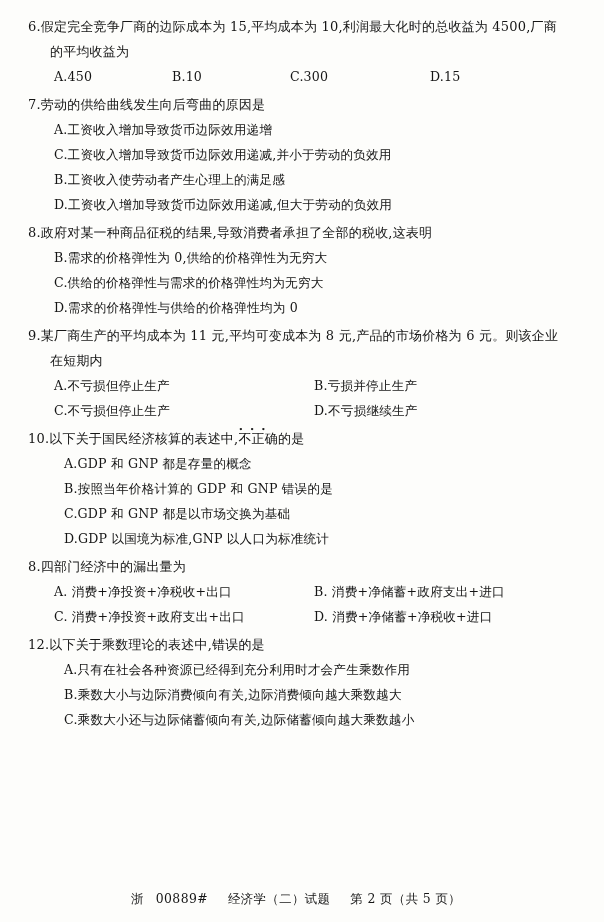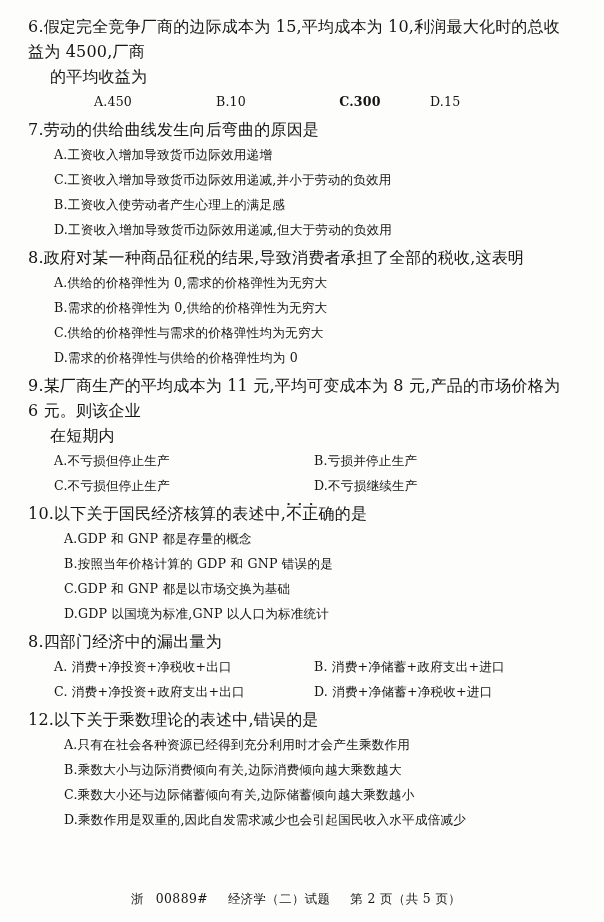--- a/index.html
+++ b/index.html
@@ -24,37 +24,36 @@
     
     background: #fdfdfb;
   }
   .content {
     padding: 14px 30px 0 28px;
   }
   .q {
     margin-bottom: 3px;
   }
   .stem {
-    font-size: 16px;
+    font-size: 13px;
     line-height: 25px;
     letter-spacing: 0.2px;
     text-indent: 0;
   }
   .stem.indent2 {
     text-indent: 22px;
   }
   .opts-inline {
     display: flex;
     font-size: 12.6px;
     line-height: 25px;
     padding-left: 26px;
   }
   .opts-inline .op {
     letter-spacing: 0.2px;
-    text-align: center;
   }
   .opts-2col {
     display: flex;
     flex-wrap: wrap;
     font-size: 12.6px;
     line-height: 25px;
     padding-left: 26px;
   }
   .opts-2col .op {
     width: 50%;
@@ -67,21 +66,21 @@
     padding-left: 26px;
   }
   .opts-stack .op {
     letter-spacing: 0.2px;
   }
   .opts-stack.deep {
     padding-left: 36px;
   }
   .w450 { width: 118px; }
   .w10  { width: 118px; }
-  .w300 { width: 140px; font-weight: bold; }
+  .w300 { width: 140px; }
   .dotted {
     position: relative;
     display: inline-block;
   }
   .dotted::after {
     content: "\2022\00a0\2022\00a0\2022";
     position: absolute;
     left: 0;
     top: -9px;
     font-size: 8px;
@@ -125,21 +124,20 @@
         <div class="op">A.工资收入增加导致货币边际效用递增</div>
         <div class="op">C.工资收入增加导致货币边际效用递减,并小于劳动的负效用</div>
         <div class="op">B.工资收入使劳动者产生心理上的满足感</div>
         <div class="op">D.工资收入增加导致货币边际效用递减,但大于劳动的负效用</div>
       </div>
     </div>
 
     <div class="q">
       <div class="stem">8.政府对某一种商品征税的结果,导致消费者承担了全部的税收,这表明</div>
       <div class="opts-stack">
-        <div class="op">A.供给的价格弹性为 0,需求的价格弹性为无穷大</div>
         <div class="op">B.需求的价格弹性为 0,供给的价格弹性为无穷大</div>
         <div class="op">C.供给的价格弹性与需求的价格弹性均为无穷大</div>
         <div class="op">D.需求的价格弹性与供给的价格弹性均为 0</div>
       </div>
     </div>
 
     <div class="q">
       <div class="stem">9.某厂商生产的平均成本为 11 元,平均可变成本为 8 元,产品的市场价格为 6 元。则该企业</div>
       <div class="stem indent2">在短期内</div>
       <div class="opts-2col">
@@ -169,21 +167,20 @@
         <div class="op">D. 消费+净储蓄+净税收+进口</div>
       </div>
     </div>
 
     <div class="q">
       <div class="stem">12.以下关于乘数理论的表述中,错误的是</div>
       <div class="opts-stack deep">
         <div class="op">A.只有在社会各种资源已经得到充分利用时才会产生乘数作用</div>
         <div class="op">B.乘数大小与边际消费倾向有关,边际消费倾向越大乘数越大</div>
         <div class="op">C.乘数大小还与边际储蓄倾向有关,边际储蓄倾向越大乘数越小</div>
-        <div class="op">D.乘数作用是双重的,因此自发需求减少也会引起国民收入水平成倍减少</div>
       </div>
     </div>
 
   </div>
 
   <div class="footer">
     <span class="seg">浙</span><span class="gap-sm"></span><span class="seg">00889#</span><span class="gap"></span><span class="seg">经济学（二）试题</span><span class="gap"></span><span class="seg">第 2 页（共 5 页）</span>
   </div>
 </div>
 

